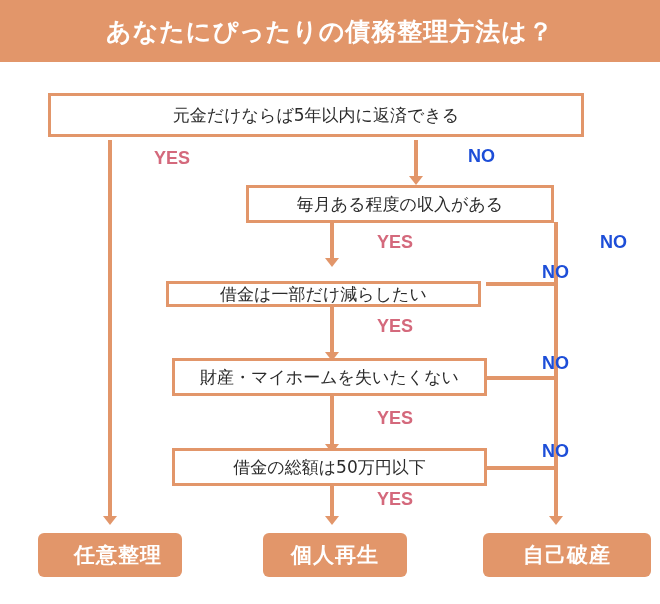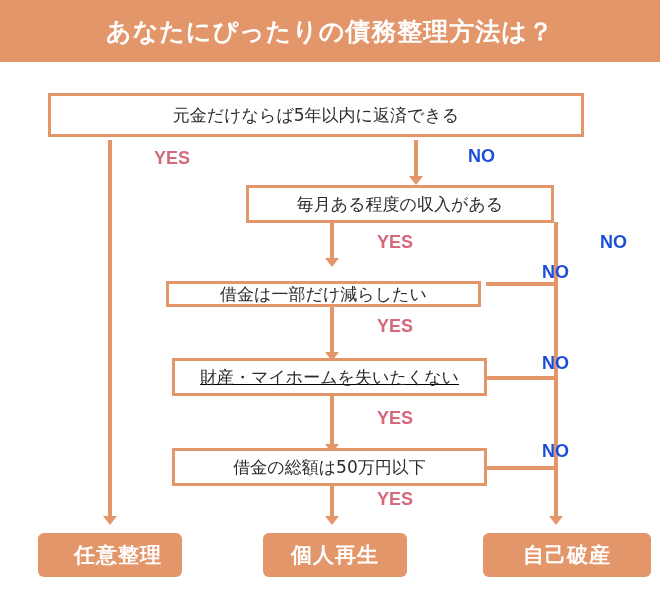--- a/index.html
+++ b/index.html
@@ -147,21 +147,21 @@
   </div>
 
   <div class="qbox" style="left:246px; top:185px; width:308px; height:38px;">
     <span class="qbox-label">毎月ある程度の収入がある</span>
   </div>
 
   <div class="qbox" style="left:166px; top:265px; width:315px; height:26px;margin-top:16px;">
     <span class="qbox-label">借金は一部だけ減らしたい</span>
   </div>
 
-  <div class="qbox" style="left:172px; top:358px; width:315px; height:38px;text-decoration:underline;">
+  <div class="qbox" style="left:172px; top:358px; width:315px; height:38px;">
     <span class="qbox-label">財産・マイホームを失いたくない</span>
   </div>
 
   <div class="qbox" style="left:172px; top:448px; width:315px; height:38px;">
     <span class="qbox-label">借金の総額は50万円以下</span>
   </div>
 
   <div class="edge-label edge-yes" style="left:116px; top:148px;">YES</div>
 
   <div class="edge-label edge-no" style="left:430px; top:146px;">NO</div>

